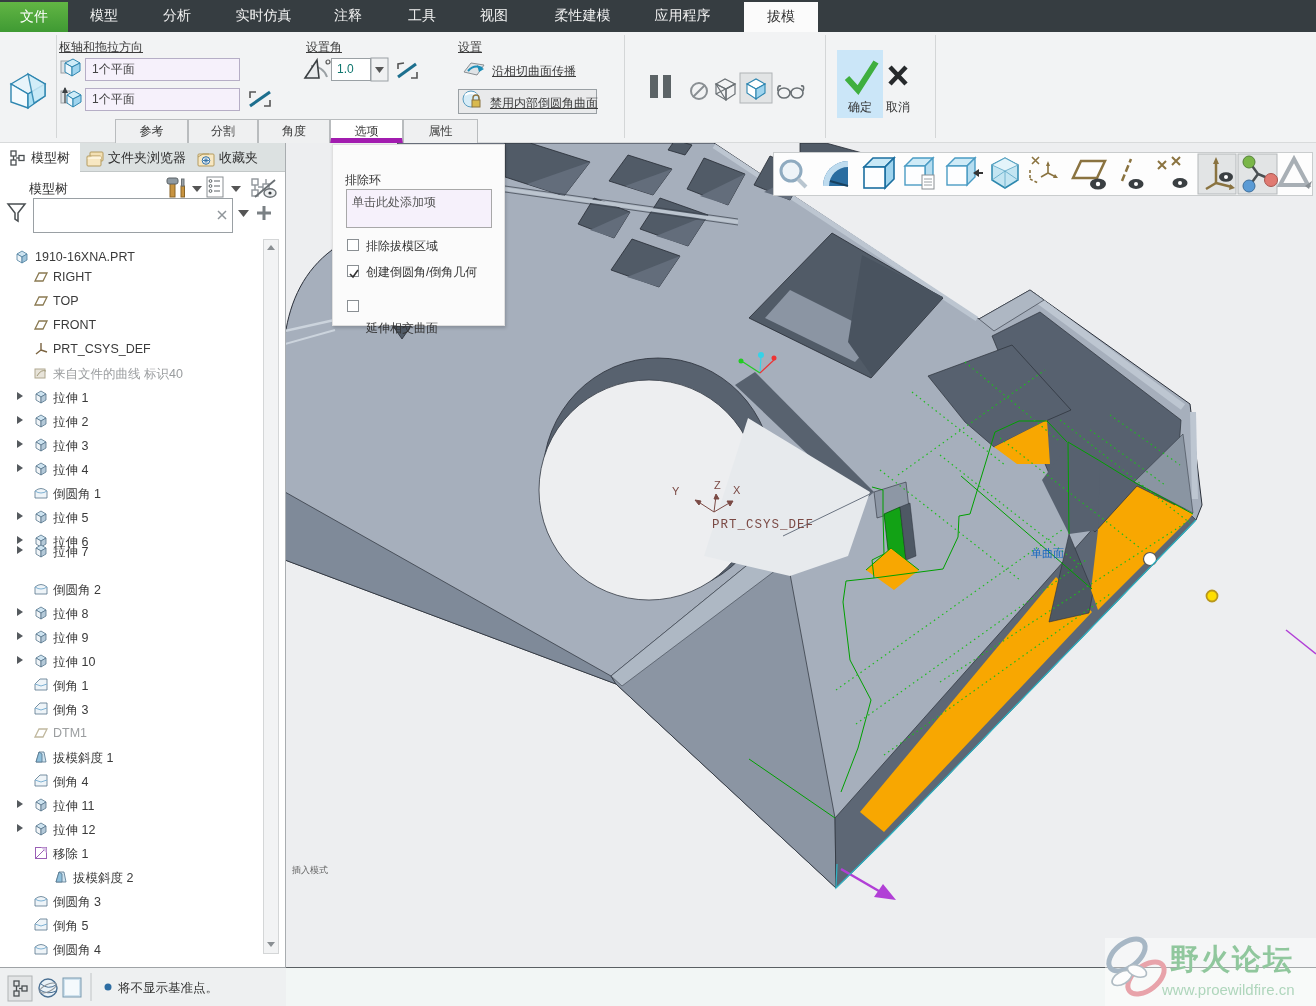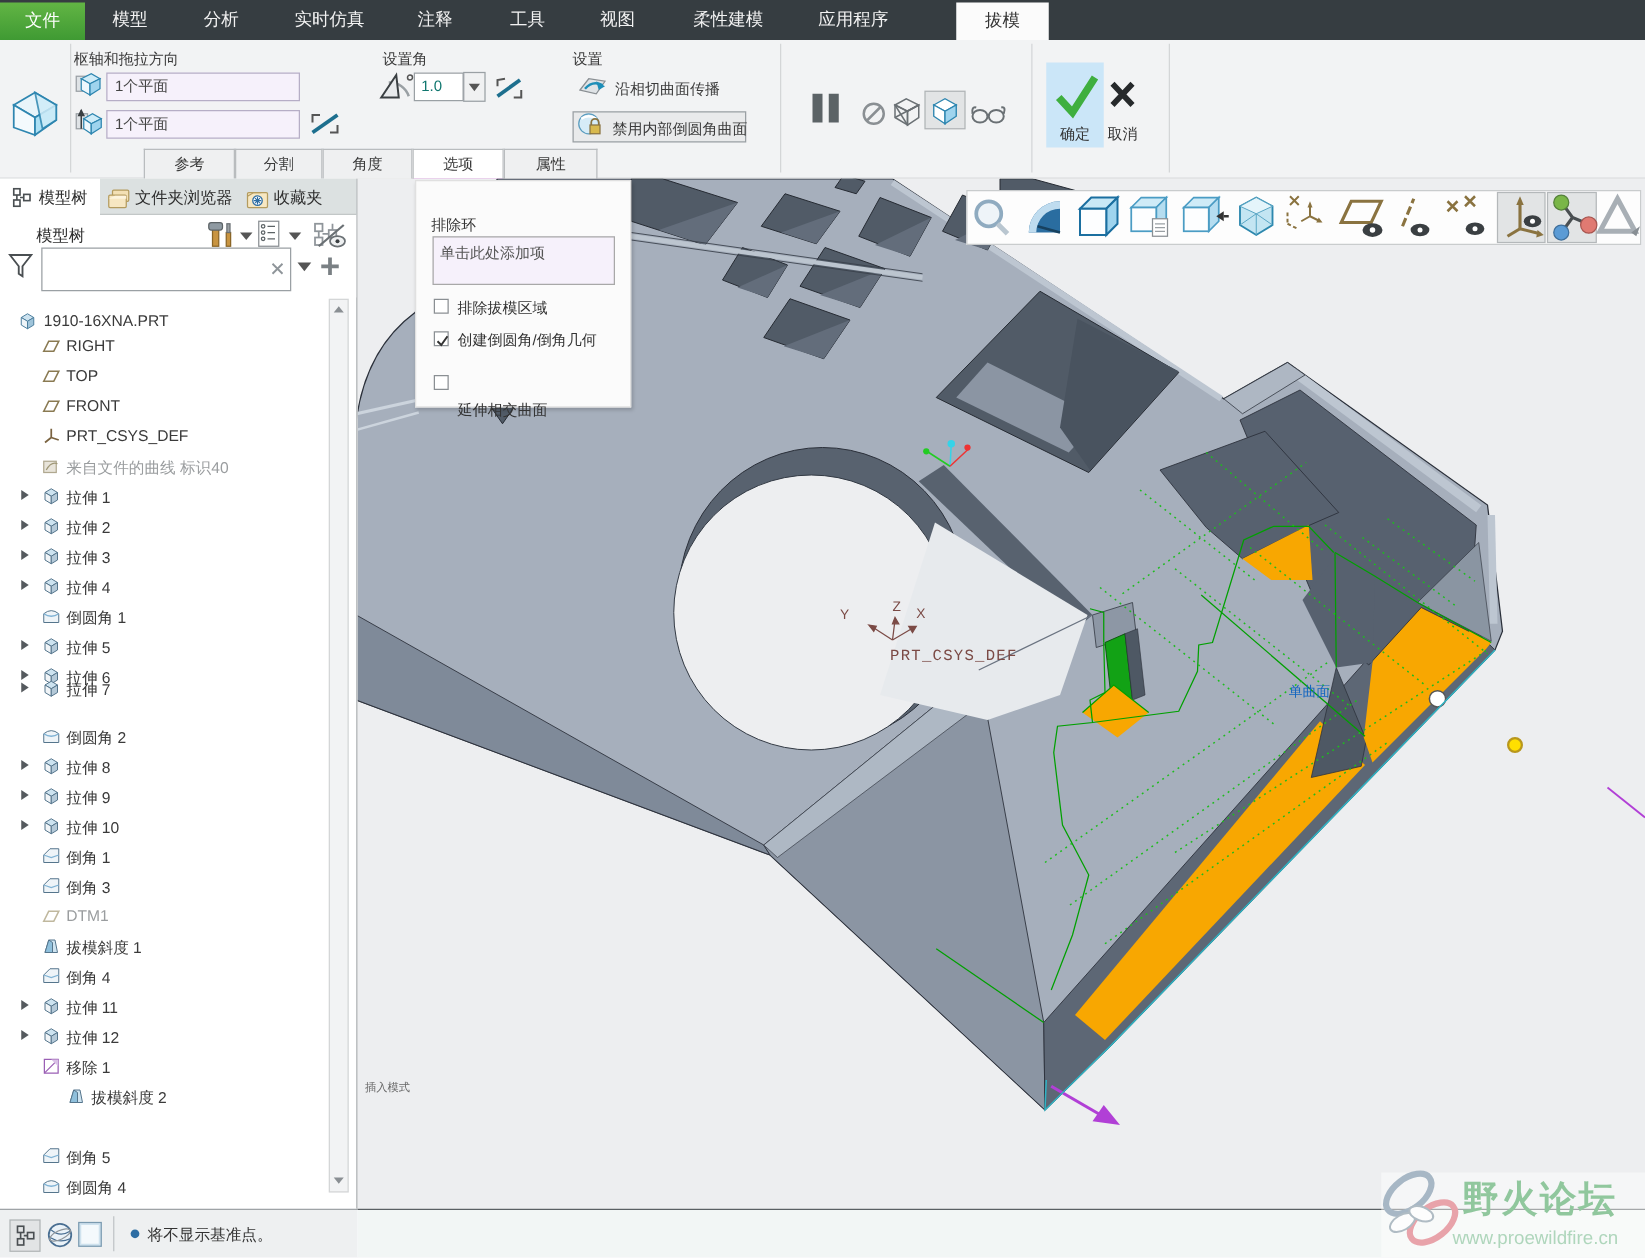--- a/index.html
+++ b/index.html
@@ -4,26 +4,26 @@
 <style>
   * { margin:0; padding:0; box-sizing:border-box; }
   html,body { width:1316px; height:1006px; overflow:hidden; font-family:"Liberation Sans",sans-serif; }
   #page { position:relative; width:1316px; height:1006px; background:#fff;padding-left:20px; }
   .abs { position:absolute; }
 
   
   #menubar { left:0; top:0; width:1316px; height:32px; background:#363d41; }
   #filebtn { left:0; top:2px; width:68px; height:30px; background:linear-gradient(#62b544,#3f9a33); color:#fff; font-size:14px; text-align:center; line-height:29px; }
   .mitem { position:absolute; top:0; height:32px; color:#f2f2f2; font-size:14px; line-height:31px; text-align:center; }
-  #drafttab { left:765px; top:2px; width:74px; height:30px; background:#fbfbfb; color:#333; font-size:14px; text-align:center; line-height:29px; }
+  #drafttab { left:744px; top:2px; width:74px; height:30px; background:#fbfbfb; color:#333; font-size:14px; text-align:center; line-height:29px; }
 
   
   #ribbon { left:0; top:32px; width:1316px; height:111px; background:#f2f3f4; border-bottom:1px solid #d8dadb; }
   .rsep { position:absolute; top:3px; width:1px; height:103px; background:#d4d6d7; }
-  .rlabel { position:absolute; font-size:12px; color:#3c3c3c; }
+  .rlabel { position:absolute; font-size:12px; color:#3c3c3c;text-decoration:underline; }
   .lavfield { position:absolute; background:#f6f1fb; border:1px solid #b6aec6; font-size:12px; color:#444; padding-left:6px; line-height:21px; }
   .whfield { position:absolute; background:#fff; border:1px solid #9aa0a4; font-size:12px; color:#0f766e; padding-left:5px; line-height:21px; }
   .gtab { position:absolute; top:87px; height:24px; background:#eff0f1; border:1px solid #b9bcbe; border-bottom:none; font-size:12px; color:#3a3a3a; text-align:center; line-height:23px; }
 
   
   #lpanel { left:0; top:143px; width:286px; height:824px; background:#fff; border-right:1px solid #a9adb0; }
   #ptabs { position:absolute; left:0; top:0; width:285px; height:29px; background:#dce1e1; border-bottom:1px solid #c2c7c7; }
   .ptab { position:absolute; top:0; height:29px; font-size:13px; color:#2e2e2e; }
   #treehead { position:absolute; left:0; top:29px; width:285px; height:26px; background:#fff; }
   #filterrow { position:absolute; left:0; top:55px; width:285px; height:40px; background:#fff; }
@@ -173,21 +173,21 @@
       <path d="M 847,46 L 858,58 L 876,30" fill="none" stroke="#3faf3f" stroke-width="6"></path>
       <text x="848" y="79" font-size="12" fill="#333">确定</text>
 
       <path d="M 890,35 L 906,52 M 906,35 L 890,52" stroke="#26292b" stroke-width="4.5"></path>
       <text x="886" y="79" font-size="12" fill="#333">取消</text>
     </svg>
 
     <div class="gtab" style="left:115px;width:73px;">参考</div>
     <div class="gtab" style="left:188px;width:70px;">分割</div>
     <div class="gtab" style="left:258px;width:72px;">角度</div>
-    <div class="gtab" style="left:330px;width:73px;background:#fff;border-bottom:1px solid #a21caf;height:25px;">选项</div>
+    <div class="gtab" style="left:330px;width:73px;background:#fff;border-bottom:6px solid #a21caf;height:25px;">选项</div>
     <div class="gtab" style="left:403px;width:75px;">属性</div>
   </div>
 
   <div id="viewport" class="abs">
   <svg width="1030" height="824" viewBox="286 143 1030 824">
     <rect x="286" y="143" width="1030" height="824" fill="#edeef0"></rect>
 
     <path d="M 400,143 L 714,143 L 979,319 L 1030,290 L 1190,404 L 1202,505 L 1196,520 L 889,836 L 836,888 L 616,684 L 285,560 L 285,336 C 290,300 305,270 332,250 C 352,218 378,178 398,143 Z" fill="#a6afbc" stroke="#2b303a" stroke-width="1"></path>
 
     <polygon points="285,492 611,676 616,684 285,560" fill="#7f8a99" stroke="#2b303a" stroke-width="0.7"></polygon>
@@ -596,20 +596,27 @@
           </svg>
           <span class="txt">移除 1</span>
         </div>
       <div class="titem" style="top:722px;margin-left:20px;">
           <svg class="ic" width="16" height="16">
             <polygon points="3,13 6,3 11,3 13,13" fill="#cde3f0" stroke="#55758c" stroke-width="0.8"></polygon>
             <polygon points="3,13 6,3 9,5 9,13" fill="#8fc0dc" stroke="#55758c" stroke-width="0.8"></polygon>
           </svg>
           <span class="txt">拔模斜度 2</span>
         </div>
+      <div class="titem" style="top:746px;">
+          <svg class="ic" width="16" height="16">
+            <path d="M2 13 L2 6 Q8 1 14 6 L14 13 Z" fill="#eef4f8" stroke="#55758c" stroke-width="0.8"></path>
+            <path d="M2 6 Q8 10 14 6" fill="none" stroke="#7fb2d4"></path>
+          </svg>
+          <span class="txt">倒圆角 3</span>
+        </div>
       <div class="titem" style="top:770px;">
           <svg class="ic" width="16" height="16">
             <path d="M2 13 L2 7 L7 2 L14 2 L14 13 Z" fill="#eef4f8" stroke="#55758c" stroke-width="0.8"></path>
             <path d="M2 7 L8 9 L14 7" fill="none" stroke="#7fb2d4"></path>
           </svg>
           <span class="txt">倒角 5</span>
         </div>
       <div class="titem" style="top:794px;">
           <svg class="ic" width="16" height="16">
             <path d="M2 13 L2 6 Q8 1 14 6 L14 13 Z" fill="#eef4f8" stroke="#55758c" stroke-width="0.8"></path>

